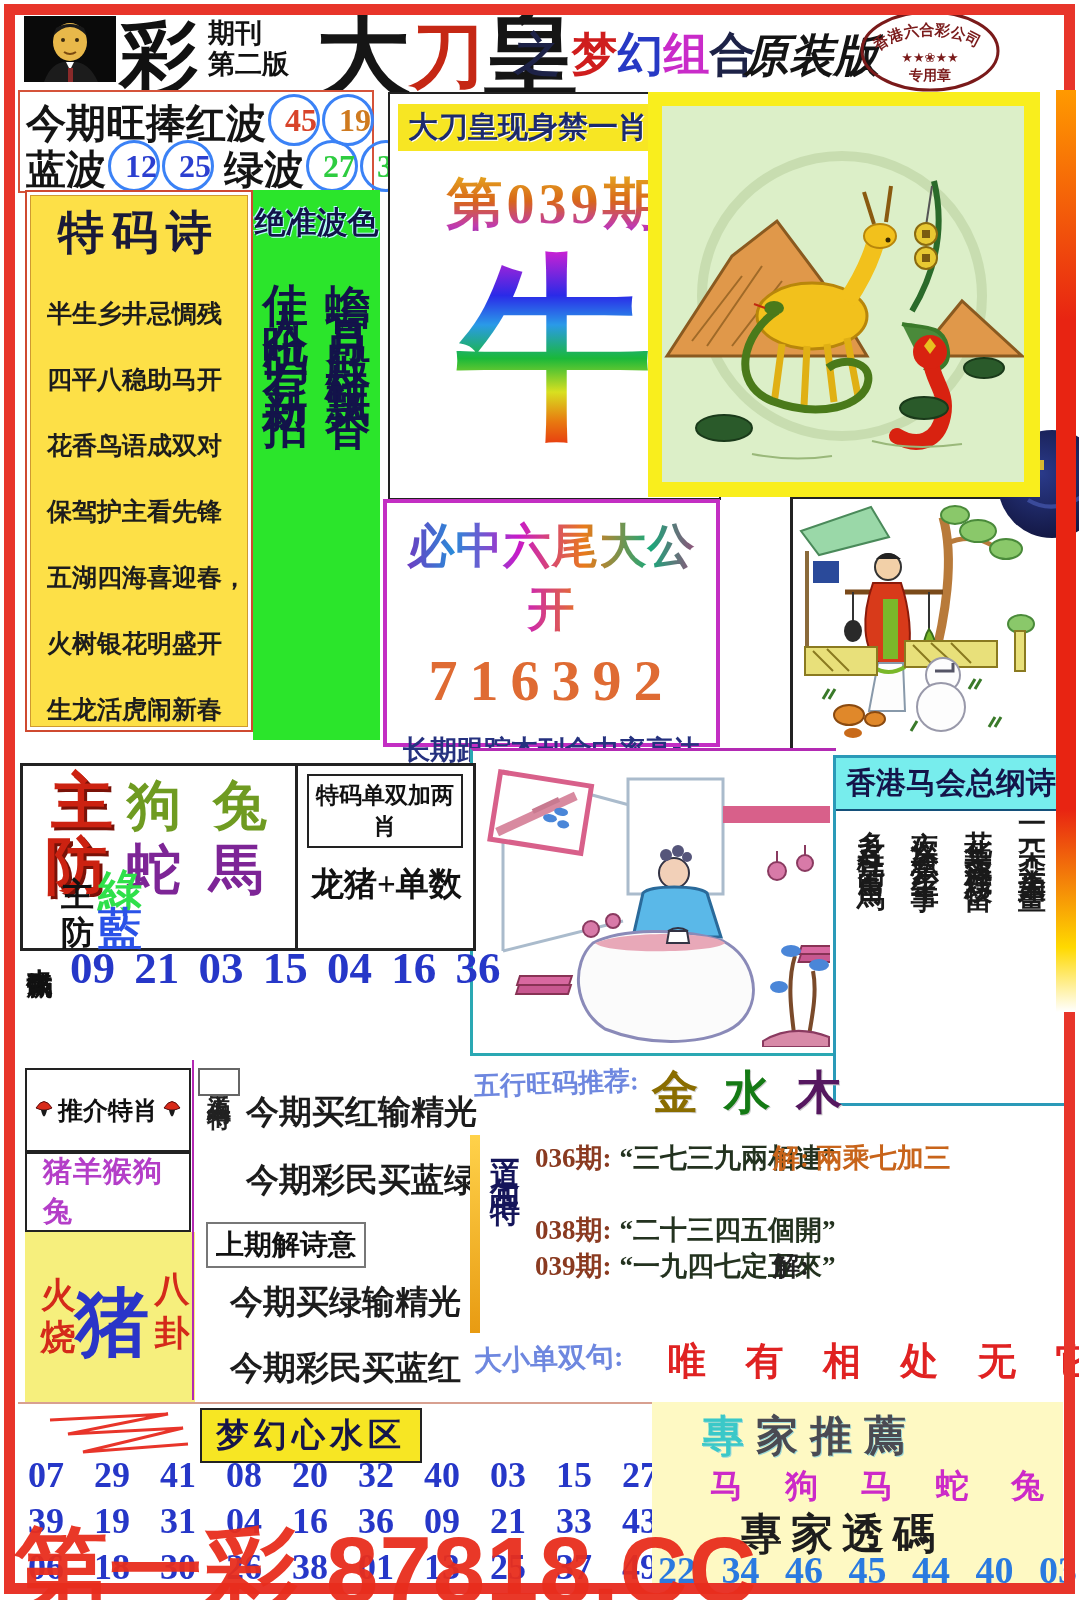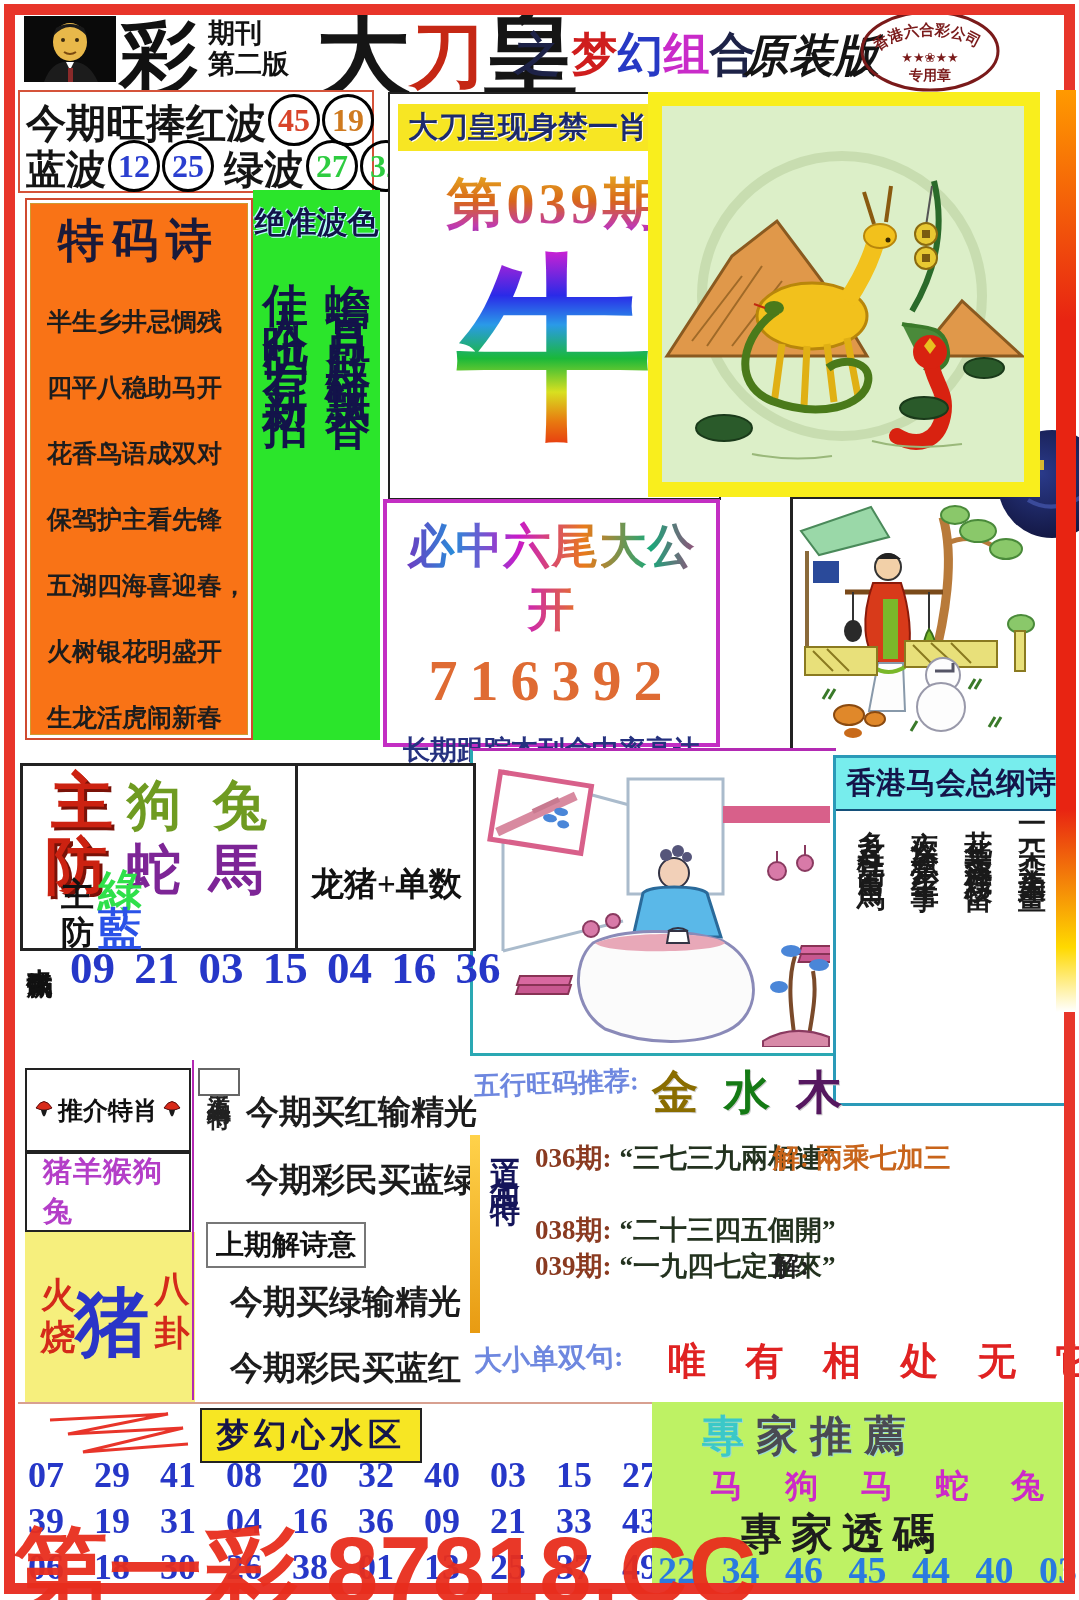--- a/index.html
+++ b/index.html
@@ -16,24 +16,24 @@
   .title-row{left:316px;top:-8px;white-space:nowrap;}
   .title-row .t0,.title-row .t2{font-size:94px;font-weight:bold;color:#151515;}
   .title-row .t1{font-size:74px;font-weight:bold;color:#c52714;position:relative;top:-6px;}
   .subtitle{left:514px;top:24px;font-size:46px;font-weight:bold;white-space:nowrap;}
   .edition{left:744px;top:26px;font-size:45px;font-weight:bold;font-style:italic;color:#141414;}
   .stamp{left:856px;top:8px;width:148px;height:86px;}
   
   .wavebox{left:18px;top:90px;width:352px;height:99px;border:2px solid #d5533a;background:#fff;
            font-weight:bold;color:#141414;}
   .waveline{position:absolute;left:6px;white-space:nowrap;font-size:40px;font-weight:bold;}
-  .circle{display:inline-block;width:46px;height:46px;border:3px solid #000000;border-radius:50%;
-          font-size:32px;line-height:46px;text-align:center;vertical-align:6px;margin-left:2px;font-weight:bold;}
-  
-  .poembox{left:25px;top:198px;width:224px;height:538px;border:2px solid #cf4a30;box-shadow:inset 0 0 0 3px #fff,inset 0 0 0 4px #cf9a30;background:#f97316;}
+  .circle{display:inline-block;width:46px;height:46px;border:3px solid #3b82f6;border-radius:50%;
+          font-size:32px;line-height:46px;text-align:right;vertical-align:6px;margin-left:2px;font-weight:bold;}
+  
+  .poembox{left:25px;top:190px;width:224px;height:538px;border:2px solid #cf4a30;box-shadow:inset 0 0 0 3px #fff,inset 0 0 0 4px #cf9a30;background:#fde047;}
   .poem-title{margin-top:10px;text-align:center;font-size:46px;font-weight:bold;color:#1a1a3a;letter-spacing:8px;}
   .poem-line{margin:33px 0 0 20px;font-size:25px;font-weight:600;color:#1d1d1d;white-space:nowrap;}
   
   .greenpanel{left:253px;top:190px;width:127px;height:550px;background:#2be52b;}
   .green-title{margin-top:12px;text-align:center;font-size:31px;font-weight:bold;color:#13134a;
                text-shadow:1px 1px 0 #bff,-1px -1px 0 #bff;white-space:nowrap;}
   .green-cols{position:absolute;left:0;top:58px;width:100%;height:480px;display:flex;justify-content:space-evenly;}
   .green-col{font-size:45px;font-weight:bold;color:#13134a;letter-spacing:20px;}
   
   .issuebox{left:388px;top:92px;width:329px;height:404px;border:2px solid #222;background:#fff;}
@@ -108,21 +108,21 @@
   .ol-issue{color:#8a3a20;font-weight:bold;margin-right:8px;}
   .ol-phrase{color:#23321f;font-weight:600;}
   .ol-jie{position:absolute;left:238px;color:#222;font-weight:600;}
   .ol-row0 .ol-jie{color:#c8641a;}
   .size-phrase{left:668px;top:1336px;font-size:38px;font-weight:bold;color:#e02222;letter-spacing:15px;white-space:nowrap;}
   
   .bl-box{left:18px;top:1402px;width:634px;height:181px;border-right:4px solid #e8352a;border-top:2px solid #d8a090;background:#fff;}
   .dz-title{position:absolute;left:182px;top:4px;background:#f7e623;border:2px solid #222;padding:3px 14px;
             font-size:33px;font-weight:bold;color:#15154a;letter-spacing:5px;}
   .dz-row{position:absolute;left:10px;white-space:nowrap;font-size:36px;word-spacing:21px;}
-  .br-box{left:652px;top:1402px;width:411px;height:181px;background:#bef264;}
+  .br-box{left:652px;top:1402px;width:411px;height:181px;background:#fef9c3;}
   .exp-rec{position:absolute;left:50px;top:6px;font-size:42px;font-weight:bold;color:#4a4a52;letter-spacing:12px;
            text-shadow:1px 1px 0 #9ad8d8;}
   .exp-rec::first-letter{color:#3ac8c8;}
   .exp-zod{position:absolute;left:58px;top:62px;font-size:33px;font-weight:bold;color:#cc2ac8;letter-spacing:17px;white-space:nowrap;}
   .exp-code{position:absolute;left:88px;top:104px;font-size:42px;font-weight:bold;color:#1d1d1d;letter-spacing:9px;}
   .exp-nums{position:absolute;left:6px;top:146px;font-size:38px;word-spacing:16px;color:#2a7ae0;white-space:nowrap;}
   .watermark{left:14px;top:1508px;font-size:94px;font-weight:bold;color:rgba(232,45,28,.95);
              font-family:"Liberation Sans","DejaVu Sans",sans-serif;white-space:nowrap;z-index:50;letter-spacing:1px;}
 </style>
 </head>
@@ -338,20 +338,21 @@
     <span class="md-z md-purple" style="left:186px;top:68px;">馬</span>
     <div class="mw-row" style="top:96px;">
       <span class="mw-sm">主</span>
       <span class="mw-g">綠</span>
     </div>
     <div class="mw-row" style="top:134px;">
       <span class="mw-sm">防</span>
       <span class="mw-b">藍</span>
     </div>
     <div class="md-divider"></div>
+    <div class="sp-title">特码单双加两肖</div>
     <div class="sp-content">龙猪+单数</div>
   </div>
 
   <div class="abs money-label vtext">十大赢钱码</div>
   <div class="abs money-row serifnum" style="top:942px;">09  21  03  15  04  16  36</div>
 
   <div class="abs hkjcbox">
     <div class="hkjc-title">香港马会总纲诗</div>
     <div class="hkjc-cols">
       <div class="hkjc-col vtext">多君柱高駕自馬</div>

